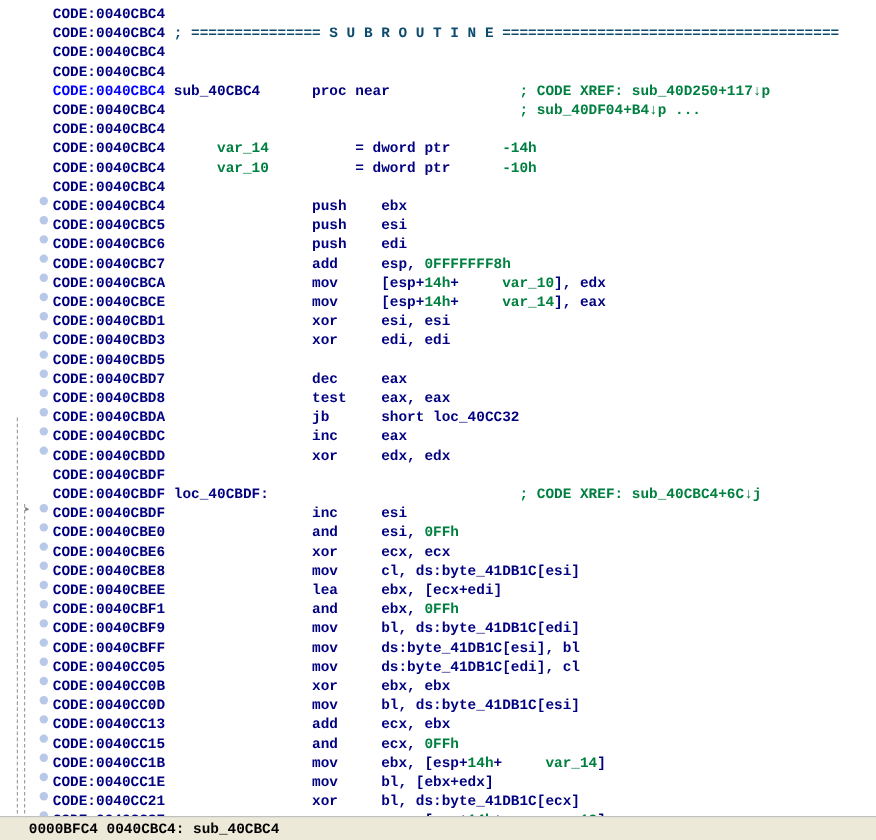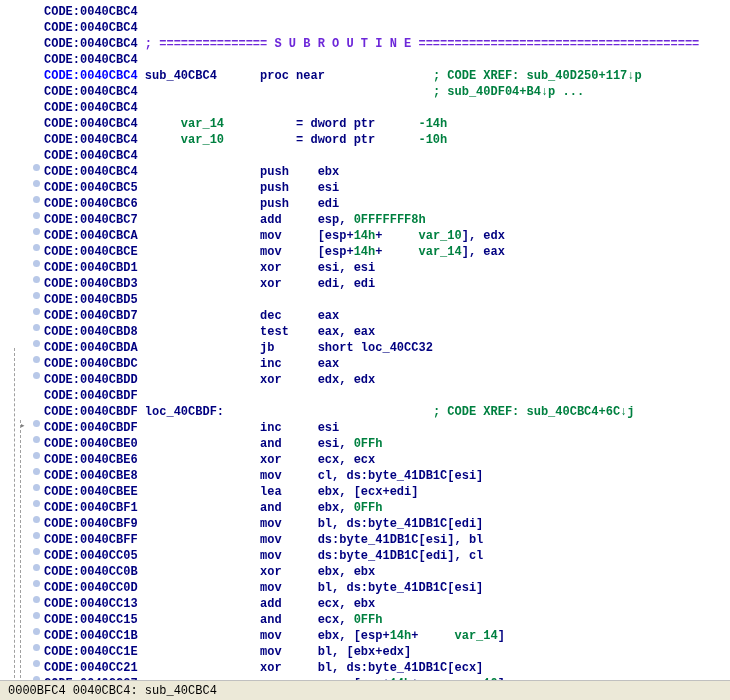--- a/index.html
+++ b/index.html
@@ -39,35 +39,35 @@
     display: inline-block;
   }
   .seg { color: #000080; }
   .addr-cur { color: #0000ff; }
   .mnemonic { color: #000080; }
   .label { color: #000080; }
   .proc { color: #000080; }
   .var { color: #008040; padding-left: 36px; }
   .num { color: #008040; }
   .ref { color: #000080; }
-  .comment { color: #6d28d9; margin-top: 16px; }
+  .comment { color: #0c4a6e; }
   .xref { color: #008040; }
   .statusbar {
     position: absolute;
     bottom: 0;
     left: 0;
     right: 0;
     height: 20px;
     background: #ece9d8;
     border-top: 1px solid #c0c0c0;
-    padding: 2px 8px;
+    padding: 2px 24px;
     color: #000000;
     font-family: "Courier New", monospace;
     font-size: 12px;
-    font-weight: normal;
+    font-weight: bold;
     display: flex;
     align-items: center;
   }
   .flow-line {
     position: absolute;
     border-left: 1px dashed #a0a0a0;
   }
   .flow-arrow {
     position: absolute;
     color: #808080;

